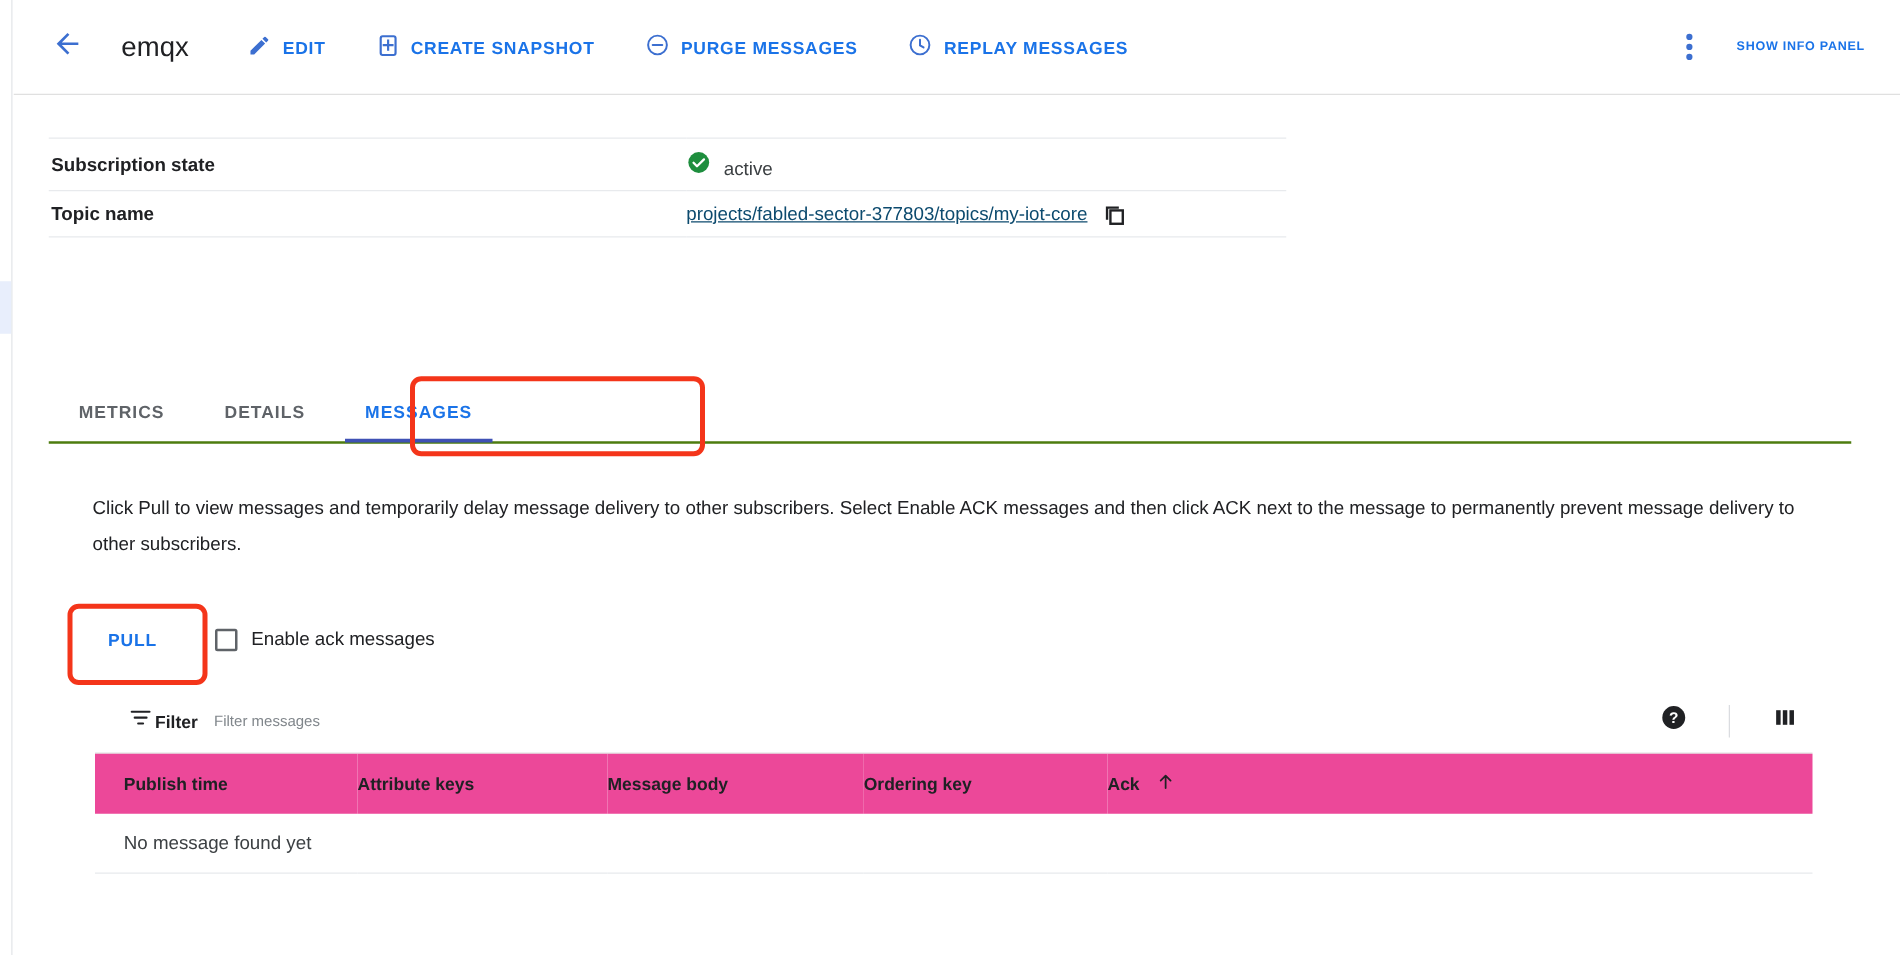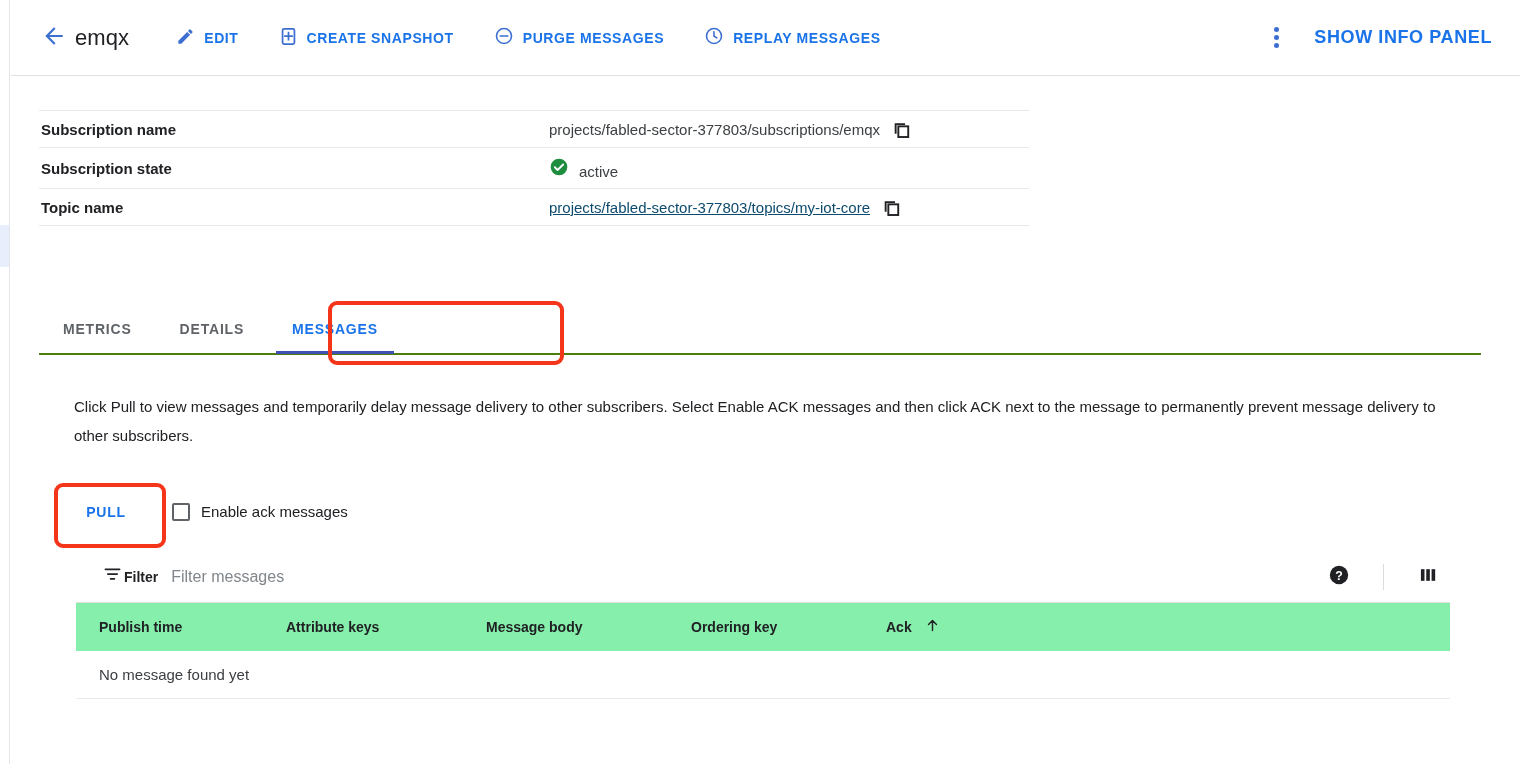--- a/index.html
+++ b/index.html
@@ -49,20 +49,21 @@
   .back-btn {
     width: 42px; height: 42px;
     margin-left: 22px;
     display: flex; align-items: center; justify-content: center;
     border-radius: 50%;
     cursor: pointer;
   }
   .page-title {
     font-size: 22px;
     color: #202124;
+    margin-left: 22px;
     letter-spacing: .1px;
     white-space: nowrap;
   }
   .hdr-actions {
     display: flex;
     align-items: center;
     margin-left: 47px;
   }
   .hdr-btn {
     display: flex;
@@ -93,21 +94,21 @@
     margin-right: 22px;
   }
   .kebab i {
     display: block;
     width: 5px; height: 5px;
     border-radius: 50%;
     background: #3c6fd0;
   }
   .show-info {
     color: #1a73e8;
-    font-size: 18px;
+    font-size: 10px;
     font-weight: bold;
     letter-spacing: .6px;
     white-space: nowrap;
     cursor: pointer;
   }
 
   
   .info-table {
     position: absolute;
     left: 39px; top: 110px;
@@ -259,21 +260,21 @@
     margin-left: 27px;
   }
   .filter-label {
     font-size: 14px;
     font-weight: bold;
     color: #202124;
   }
   .filter-input {
     border: none;
     outline: none;
-    font-size: 16px;
+    font-size: 12px;
     color: #3b82f6;
     font-family: "Liberation Sans", sans-serif;
     width: 420px;
     margin-left: 9px;
     background: transparent;
   }
   .filter-input::placeholder { color: #80868b; }
   .filter-right {
     margin-left: auto;
     display: flex;
@@ -285,21 +286,21 @@
     display: flex; align-items: center; justify-content: center;
     cursor: pointer;
     border-radius: 50%;
   }
   .vsep {
     width: 1px; height: 26px;
     background: #dadce0;
     margin: 0 22px;
   }
   .msg-table { width: 100%; border-collapse: collapse; }
-  .msg-table thead tr { background: #86efac; }
+  .msg-table thead tr { background: #ec4899; }
   .msg-table th {
     text-align: left;
     font-size: 14px;
     font-weight: bold;
     color: #202124;
     padding: 14px 0 14px 0;
     height: 48px;
     box-sizing: border-box;
     white-space: nowrap;
   }
@@ -384,34 +385,20 @@
       <i></i>
         <i></i>
         <i></i>
     </div>
     <div class="show-info">SHOW INFO PANEL</div>
   </div>
 </div>
 
 <table class="info-table">
   <tbody>
-      <tr>
-    <td class="info-label">Subscription name</td>
-    <td class="info-value">
-      <div class="val-row">
-        <span class="val-text">projects/fabled-sector-377803/subscriptions/emqx</span>
-        <span class="copy-icon">
-          <svg width="19" height="19" viewBox="0 0 24 24">
-            <rect x="8" y="8" width="12.5" height="13.5" fill="none" stroke="#202124" stroke-width="2.4"></rect>
-            <path d="M16.5 5.2H4.6v12.2" fill="none" stroke="#202124" stroke-width="2.4"></path>
-          </svg>
-        </span>
-      </div>
-    </td>
-  </tr>
   <tr>
     <td class="info-label">Subscription state</td>
     <td class="info-value">
       <div class="state-row">
         <span>
           <svg width="20" height="20" viewBox="0 0 24 24">
             <circle cx="12" cy="12" r="10" fill="#1e8e3e"></circle>
             <path d="M7 12.3l3.3 3.3L17 9" fill="none" stroke="#ffffff" stroke-width="2.2" stroke-linecap="round" stroke-linejoin="round"></path>
           </svg>
         </span>

